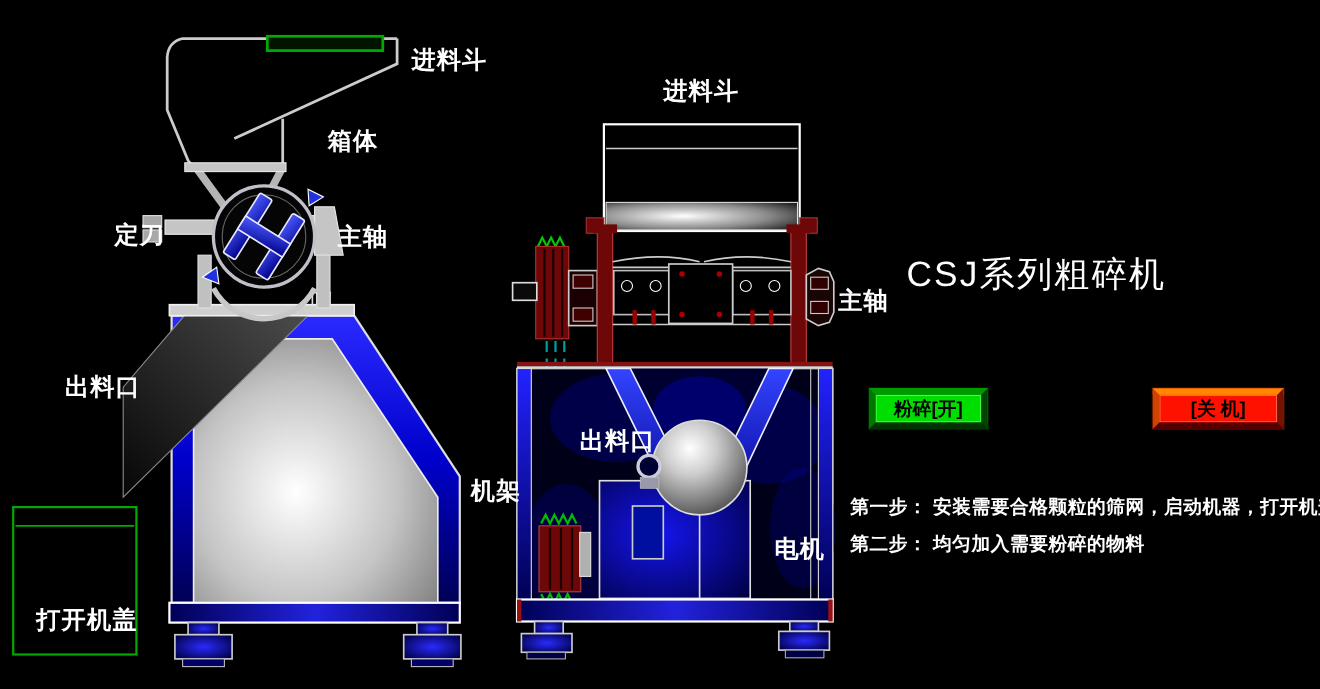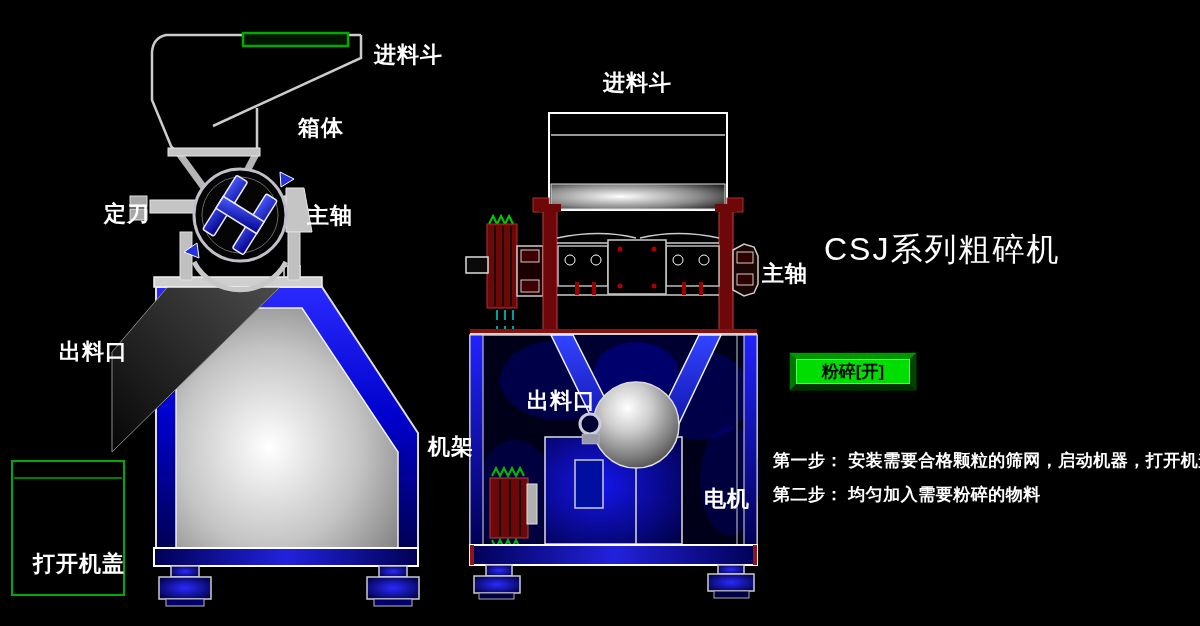--- a/index.html
+++ b/index.html
@@ -3,21 +3,21 @@
 <meta charset="utf-8">
 <style>
   html,body{margin:0;padding:0;background:#000;}
   .stage{position:relative;width:1200px;height:626px;background:var(--background,#000);
          overflow:hidden;font-family:"Liberation Sans","DejaVu Sans",sans-serif;}
   svg{position:absolute;top:0;}
   .lbl{position:absolute;color:#fff;font-weight:bold;font-size:22px;white-space:nowrap;
        letter-spacing:1px;}
   .title{position:absolute;left:824px;top:228px;color:#fff;font-size:32px;
          letter-spacing:2px;white-space:nowrap;}
-  .btn{position:absolute;top:353px;width:126px;height:37px;box-sizing:border-box;
+  .btn{position:absolute;top:353px;width:108px;height:37px;box-sizing:border-box;
        display:flex;align-items:center;justify-content:center;
        font-weight:bold;font-size:17px;color:#000;cursor:pointer;
        border:6px solid;white-space:nowrap;}
   .btn-green{background:var(--accent-green,#00dd00);
              border-color:#009900 #004400 #003300 #007700;
              box-shadow:inset 0 0 0 1px #44ff44, 0 0 0 1px #002200;}
   .btn-red{background:var(--accent-red,#ff1100);
            border-color:#ff8800 #771100 #550000 #cc4400;
            box-shadow:inset 0 0 0 1px #ff6644, 0 0 0 1px #331100;}
   .step{position:absolute;left:773px;color:#fff;font-weight:bold;font-size:17px;
@@ -262,17 +262,18 @@
   <div class="lbl" style="left:33px;top:549px">打开机盖</div>
 
   <div class="lbl" style="left:603px;top:68px">进料斗</div>
   <div class="lbl" style="left:762px;top:259px">主轴</div>
   <div class="lbl" style="left:527px;top:386px">出料口</div>
   <div class="lbl" style="left:704px;top:484px">电机</div>
 
   <div class="title">CSJ系列粗碎机</div>
 
   <div class="btn btn-green" style="left:790px">粉碎[开]</div>
+  <div class="btn btn-red" style="left:1048px;width:119px">[关 机]</div>
 
   <div class="step" style="top:449px">第一步： 安装需要合格颗粒的筛网，启动机器，打开机盖。</div>
   <div class="step" style="top:483px">第二步： 均匀加入需要粉碎的物料</div>
 
 </div>
 
 </body></html>

